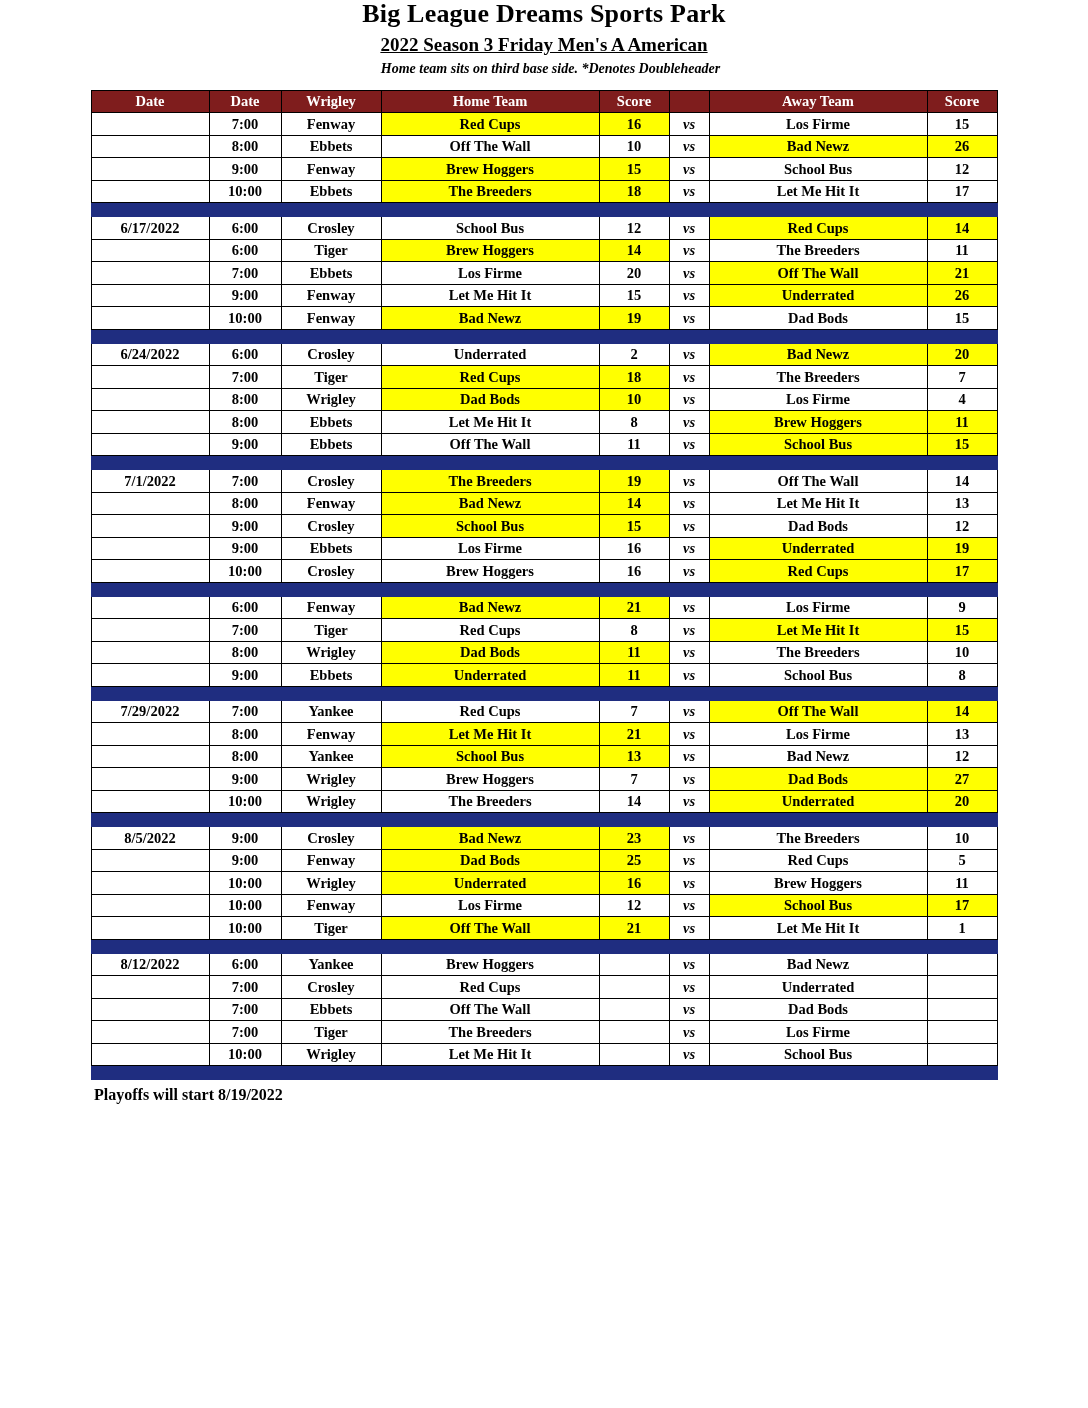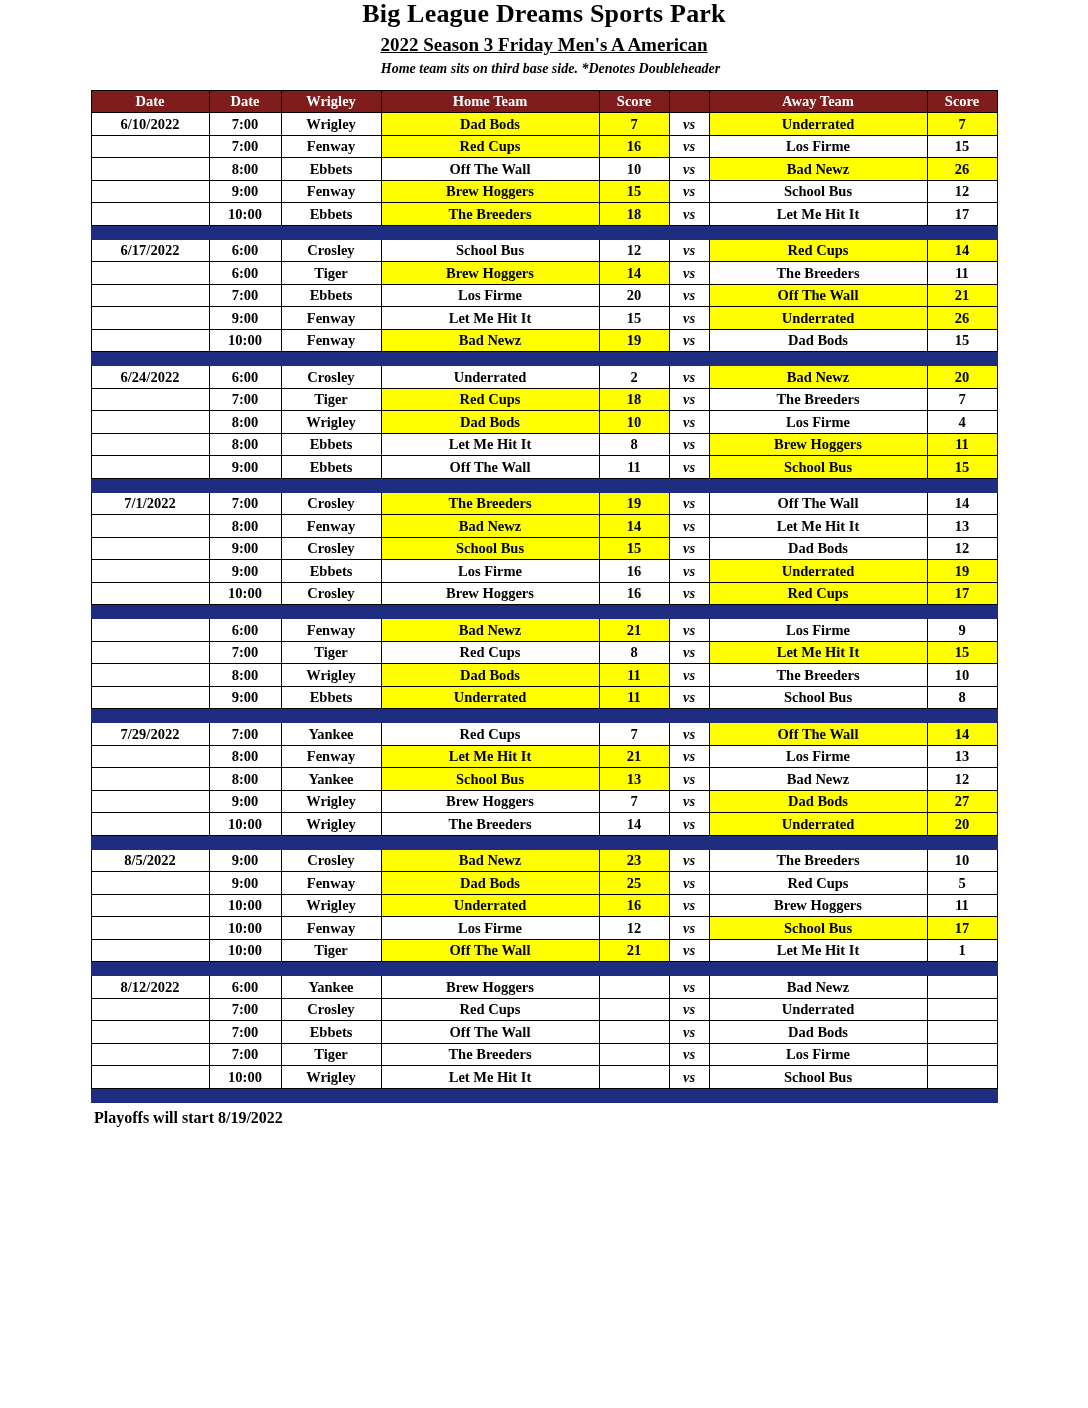--- a/index.html
+++ b/index.html
@@ -132,30 +132,20 @@
         <th>Wrigley</th>
         <th>Home Team</th>
         <th>Score</th>
         <th></th>
         <th>Away Team</th>
         <th>Score</th>
       </tr>
     </thead>
     <tbody id="sched-body">
         <tr>
-          <td class="date">6/10/2022</td>
-          <td class="time">7:00</td>
-          <td class="replica">Wrigley</td>
-          <td class="team hl">Dad Bods</td>
-          <td class="score hl">7</td>
-          <td class="vs">vs</td>
-          <td class="team hl">Underrated</td>
-          <td class="score hl">7</td>
-        </tr>
-        <tr>
           <td class="date"></td>
           <td class="time">7:00</td>
           <td class="replica">Fenway</td>
           <td class="team hl">Red Cups</td>
           <td class="score hl">16</td>
           <td class="vs">vs</td>
           <td class="team">Los Firme</td>
           <td class="score">15</td>
         </tr>
         <tr>

